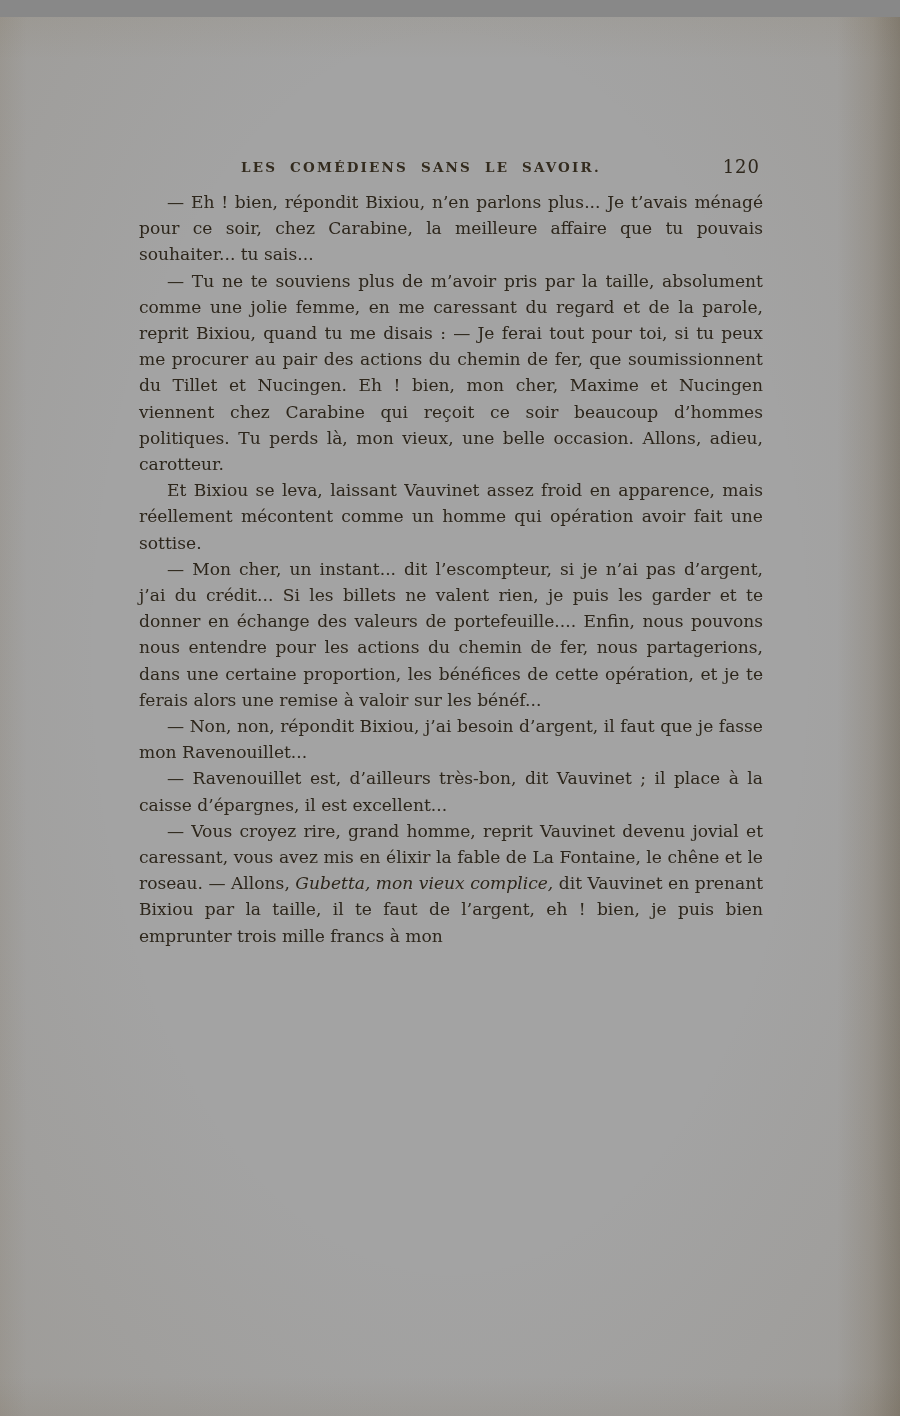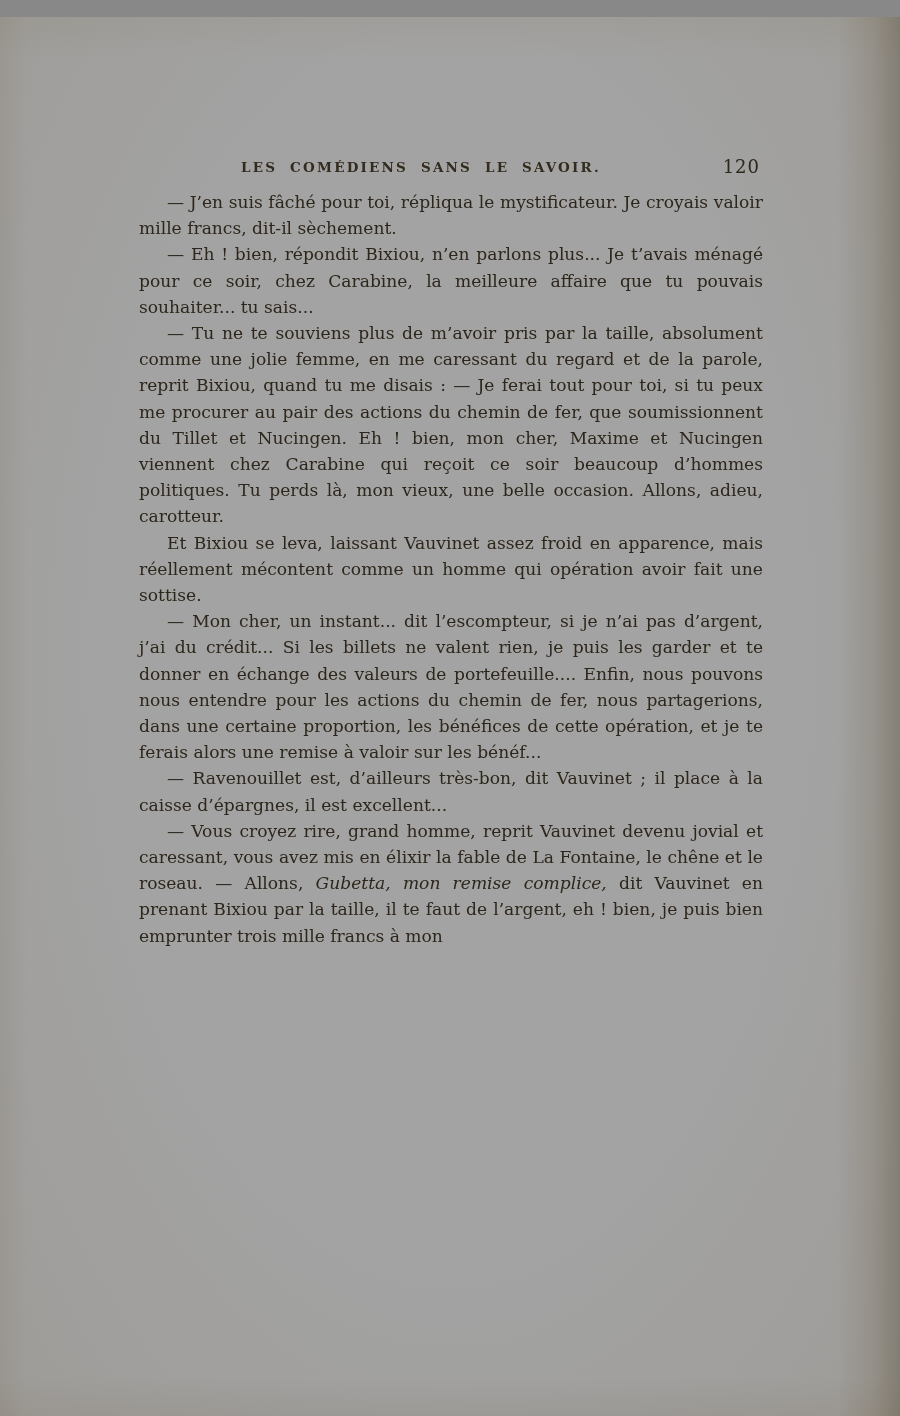--- a/index.html
+++ b/index.html
@@ -89,25 +89,25 @@
 
 <div class="page">
   <div class="vignette"></div>
 
   <div class="running-header">
     <div class="running-title">LES COMÉDIENS SANS LE SAVOIR.</div>
     <div class="page-number">120</div>
   </div>
 
   <div class="text-block">
-    <p>— J’en suis fâché pour toi, répliqua le mystificateur. Je croyais valoir mille francs, dit-il sèchement.</p>
     <p>— Eh&nbsp;! bien, répondit Bixiou, n’en parlons plus... Je t’avais ménagé pour ce soir, chez Carabine, la meilleure affaire que tu pouvais souhaiter... tu sais...</p>
     <p>— Tu ne te souviens plus de m’avoir pris par la taille, absolument comme une jolie femme, en me caressant du regard et de la parole, reprit Bixiou, quand tu me disais&nbsp;: — Je ferai tout pour toi, si tu peux me procurer au pair des actions du chemin de fer, que soumissionnent du Tillet et Nucingen. Eh&nbsp;! bien, mon cher, Maxime et Nucingen viennent chez Carabine qui reçoit ce soir beaucoup d’hommes politiques. Tu perds là, mon vieux, une belle occasion. Allons, adieu, carotteur.</p>
     <p>Et Bixiou se leva, laissant Vauvinet assez froid en apparence, mais réellement mécontent comme un homme qui opération avoir fait une sottise.</p>
     <p>— Mon cher, un instant... dit l’escompteur, si je n’ai pas d’argent, j’ai du crédit... Si les billets ne valent rien, je puis les garder et te donner en échange des valeurs de portefeuille.... Enfin, nous pouvons nous entendre pour les actions du chemin de fer, nous partagerions, dans une certaine proportion, les bénéfices de cette opération, et je te ferais alors une remise à valoir sur les bénéf...</p>
+    <p>— Non, non, répondit Bixiou, j’ai besoin d’argent, il faut que je fasse mon Ravenouillet...</p>
     <p>— Ravenouillet est, d’ailleurs très-bon, dit Vauvinet&nbsp;; il place à la caisse d’épargnes, il est excellent...</p>
     <p>
-      <span>— Vous croyez rire, grand homme, reprit Vauvinet devenu jovial et caressant, vous avez mis en élixir la fable de La Fontaine, le chêne et le roseau. — Allons, </span><span class="italic">Gubetta, mon remise complice,</span><span> dit Vauvinet en prenant Bixiou par la taille, il te faut de l’argent, eh&nbsp;! bien, je puis bien emprunter trois mille francs à mon</span>
+      <span>— Vous croyez rire, grand homme, reprit Vauvinet devenu jovial et caressant, vous avez mis en élixir la fable de La Fontaine, le chêne et le roseau. — Allons, </span><span class="italic">Gubetta, mon vieux complice,</span><span> dit Vauvinet en prenant Bixiou par la taille, il te faut de l’argent, eh&nbsp;! bien, je puis bien emprunter trois mille francs à mon</span>
     </p>
   </div>
 
   <div class="artifact-bottom"></div>
 </div>
 
 </body></html>

